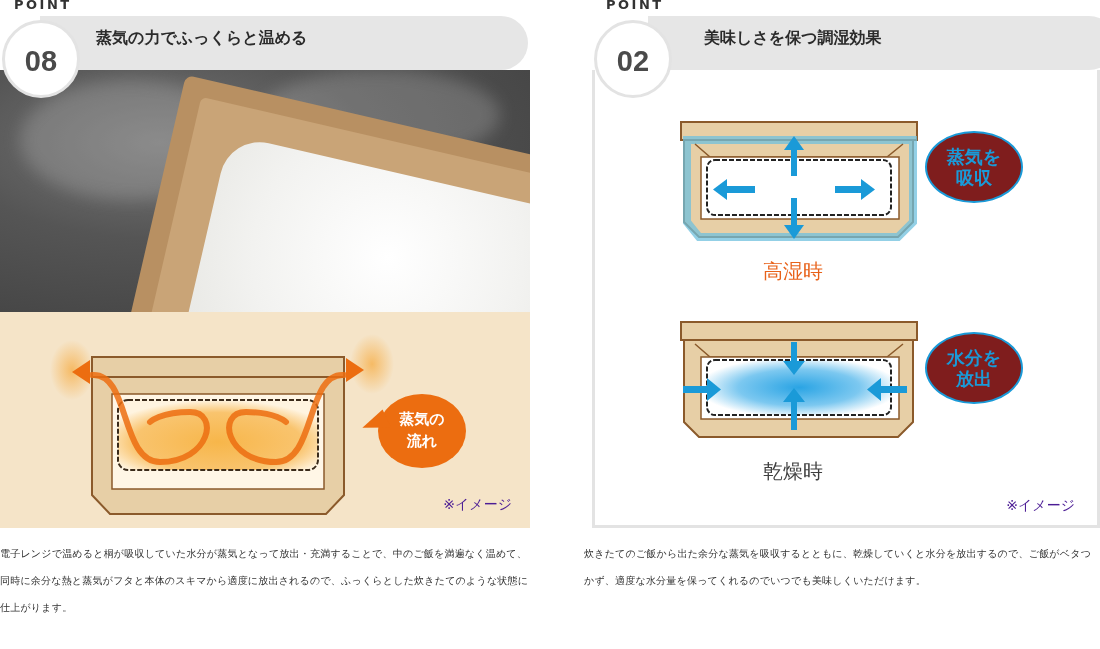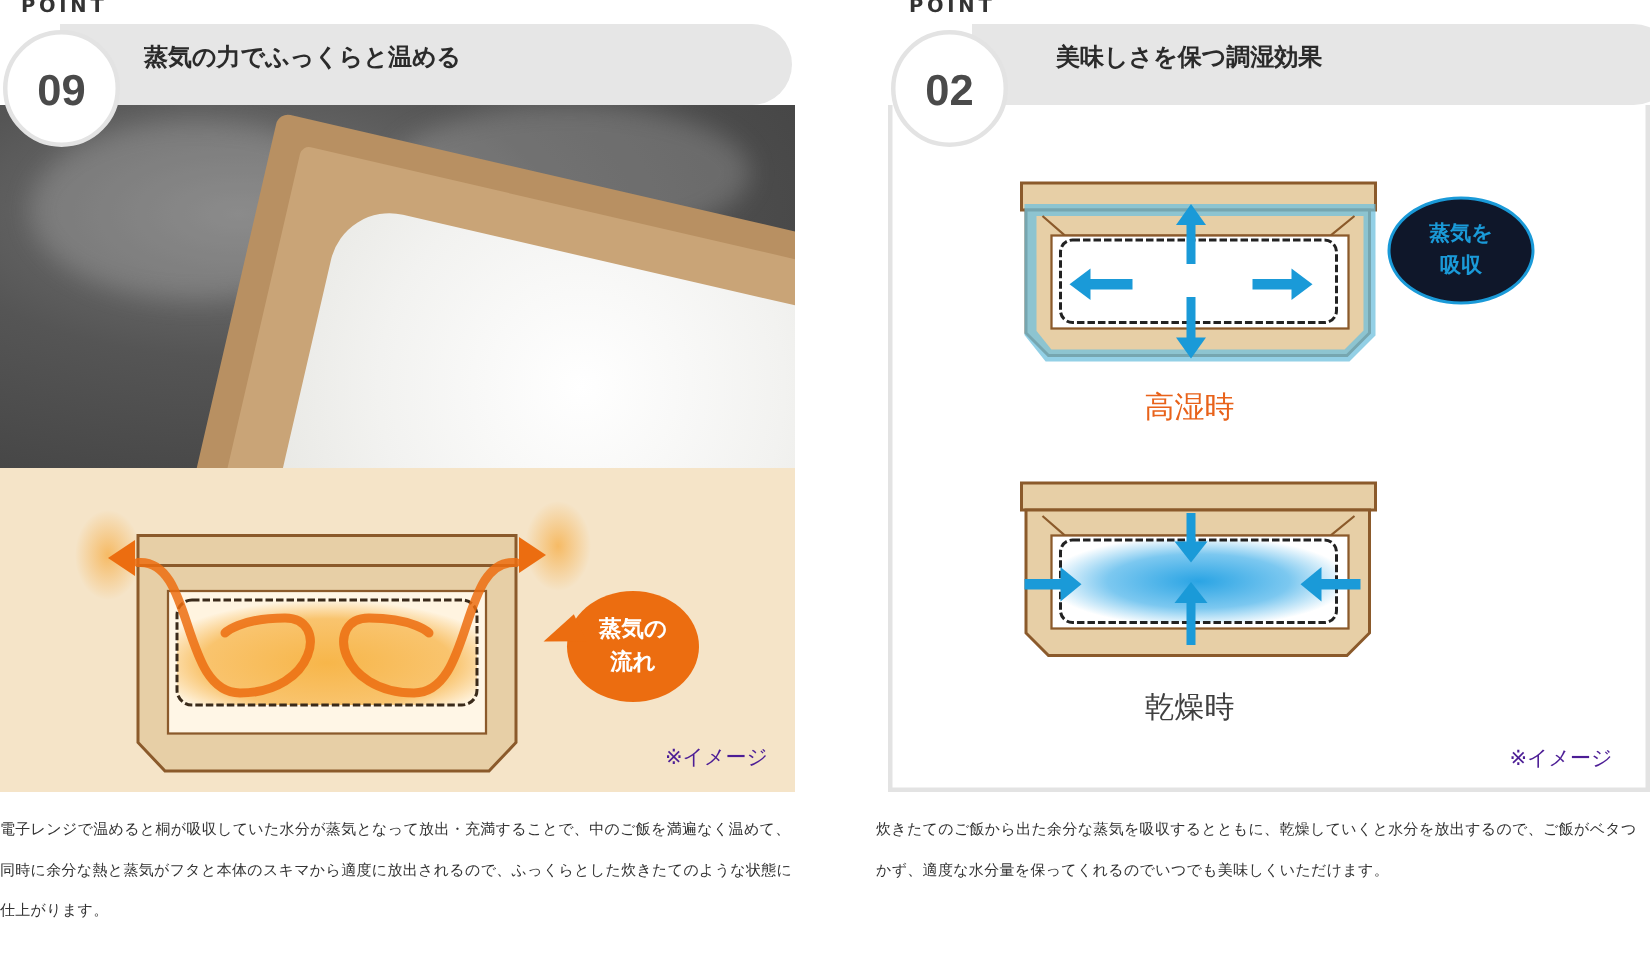--- a/index.html
+++ b/index.html
@@ -26,37 +26,37 @@
   .diag1{position:absolute;left:0;top:312px;width:530px;height:216px;background:#f5e4c8;}
   .note{position:absolute;font-size:14px;color:#4c1d95;}
   .diag1 .note{right:18px;bottom:14px;}
   .bubble-o{position:absolute;left:378px;top:82px;width:88px;height:74px;border-radius:50%;background:#ec6d10;color:#fff;font-weight:bold;font-size:15px;text-align:center;line-height:22px;padding-top:14px;box-sizing:border-box;}
   .bubble-o:before{content:"";position:absolute;left:-16px;top:20px;border-right:26px solid #ec6d10;border-top:8px solid transparent;border-bottom:12px solid transparent;transform:rotate(-25deg);}
   
   .panel2{position:absolute;left:0;top:70px;width:508px;height:458px;border:3px solid #e3e3e3;border-top:none;box-sizing:border-box;background:#fff;}
   .state{position:absolute;font-size:20px;font-weight:normal;}
   .state.high{left:168px;top:188px;color:#e8621a;}
   .state.dry{left:168px;top:388px;color:#404040;}
-  .bubble-b{position:absolute;width:98px;height:72px;border:2.5px solid #1a9ad8;border-radius:50%;background:#0f172a;color:#1a9ad8;font-weight:bold;font-size:14px;text-align:center;line-height:21px;padding-top:13px;box-sizing:border-box;}
+  .bubble-b{position:absolute;width:98px;height:72px;border:2.5px solid #1a9ad8;border-radius:50%;background:#7f1d1d;color:#1a9ad8;font-weight:bold;font-size:18px;text-align:center;line-height:21px;padding-top:13px;box-sizing:border-box;}
   .panel2 .note{right:22px;bottom:10px;}
   .body-text{position:absolute;top:540px;font-size:10px;line-height:27px;color:#333;letter-spacing:.2px;}
   .col1 .body-text{left:0;width:535px;}
   .col2 .body-text{left:-8px;width:512px;}
   svg{position:absolute;left:0;top:0;}
 </style>
 </head>
 <body>
 
 <section class="col col1">
   <div class="point-label">POINT</div>
   <div class="hdr">
     <div class="hdr-title">蒸気の力でふっくらと温める</div>
   </div>
   <div class="badge">
-      <span>09</span>
+      <span>08</span>
     </div>
 
   <div class="photo">
     <div class="steam" style="left:20px;top:10px;width:220px;height:120px;"></div>
     <div class="steam" style="left:260px;top:0;width:240px;height:90px;"></div>
     <div class="tray">
       <div class="tray-in">
           <div class="rice"></div>
         </div>
     </div>
@@ -147,20 +147,24 @@
             <polygon points="286,308 272,319.5 286,331"></polygon>
         </g>
       </g>
     </svg>
     <div class="state high">高湿時</div>
     <div class="bubble-b" style="left:330px;top:61px;">
       <div>蒸気を</div>
       <div>吸収</div>
     </div>
     <div class="state dry">乾燥時</div>
+    <div class="bubble-b" style="left:330px;top:262px;">
+      <div>水分を</div>
+      <div>放出</div>
+    </div>
     <div class="note">※イメージ</div>
   </div>
   <div class="hdr">
     <div class="hdr-title">美味しさを保つ調湿効果</div>
   </div>
   <div class="badge">
       <span>02</span>
     </div>
 
   <p class="body-text" style="margin:0">炊きたてのご飯から出た余分な蒸気を吸収するとともに、乾燥していくと水分を放出するので、ご飯がベタつかず、適度な水分量を保ってくれるのでいつでも美味しくいただけます。</p>

